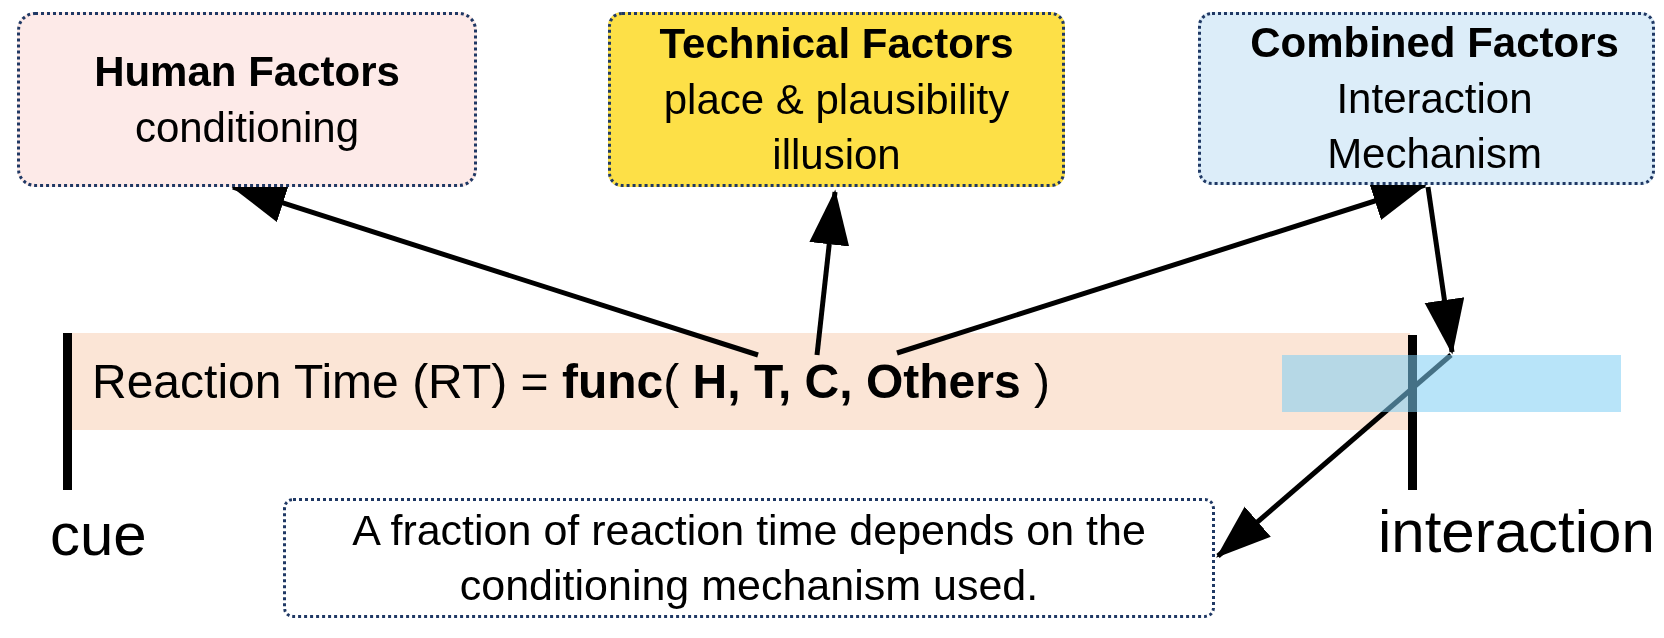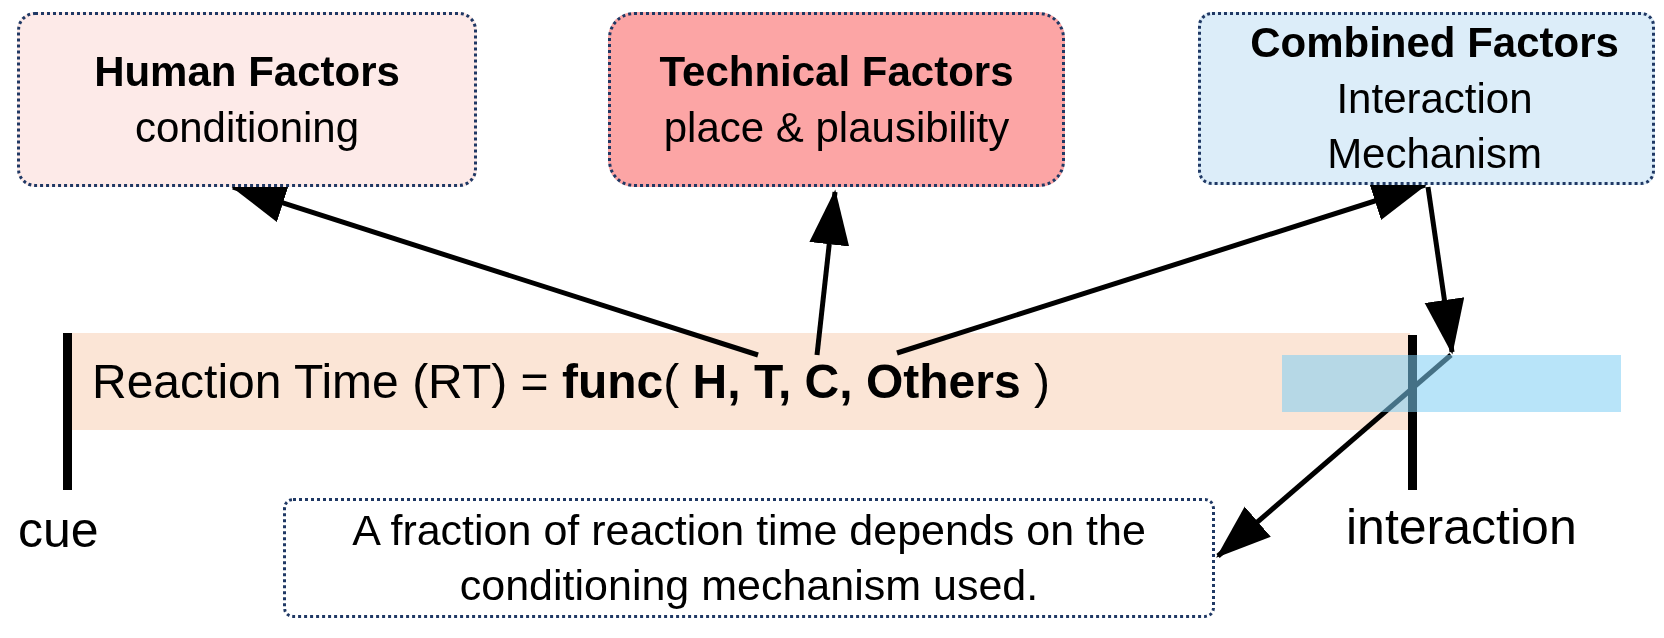--- a/index.html
+++ b/index.html
@@ -48,22 +48,23 @@
     display: flex;
     align-items: center;
     font-size: 48px;
     white-space: pre;
   }
   .formula .bold { font-weight: bold; }
 
   .tick-label {
     position: absolute;
     z-index: 2;
-    font-size: 50px;
+    font-size: 60px;
     line-height: 1;
+    margin-left: 32px;
   }
   .label-cue         { left: 18px;   top: 505px; }
   .label-interaction { left: 1346px; top: 502px; }
 
   .note-box {
     position: absolute;
     z-index: 2;
     left: 283px;
     top: 498px;
     width: 932px;
@@ -106,23 +107,24 @@
     <rect x="1282" y="355" width="339" height="57" style="fill: rgba(126, 206, 244, 0.55);"></rect>
 
     <line x1="1428" y1="187" x2="1452" y2="352" stroke-width="5" marker-end="url(#ah)" style="stroke: rgb(0, 0, 0);"></line>
   </svg>
 
   <div class="factor-box box-human" style="background-color: rgb(253, 234, 232); border-color: rgb(31, 56, 100);">
     <div class="title">Human Factors</div>
     <div class="subtitle">conditioning</div>
   </div>
 
-  <div class="factor-box box-technical" style="background-color: #fca5a5; border-color: rgb(31, 56, 100); border-radius: 26px;">
+  <div class="factor-box box-technical" style="background-color: #fde047; border-color: rgb(31, 56, 100);">
     <div class="title">Technical Factors</div>
     <div class="subtitle">place &amp; plausibility</div>
+    <div class="subtitle">illusion</div>
   </div>
 
   <div class="factor-box box-combined" style="background-color: rgb(220, 237, 249); border-color: rgb(31, 56, 100);">
     <div class="title">Combined Factors</div>
     <div class="subtitle">Interaction</div>
     <div class="subtitle">Mechanism</div>
   </div>
 
   <div class="formula">
     <span>Reaction Time (RT) = </span><span class="bold">func</span><span>( </span><span class="bold">H, T, C, Others</span><span> )</span>

